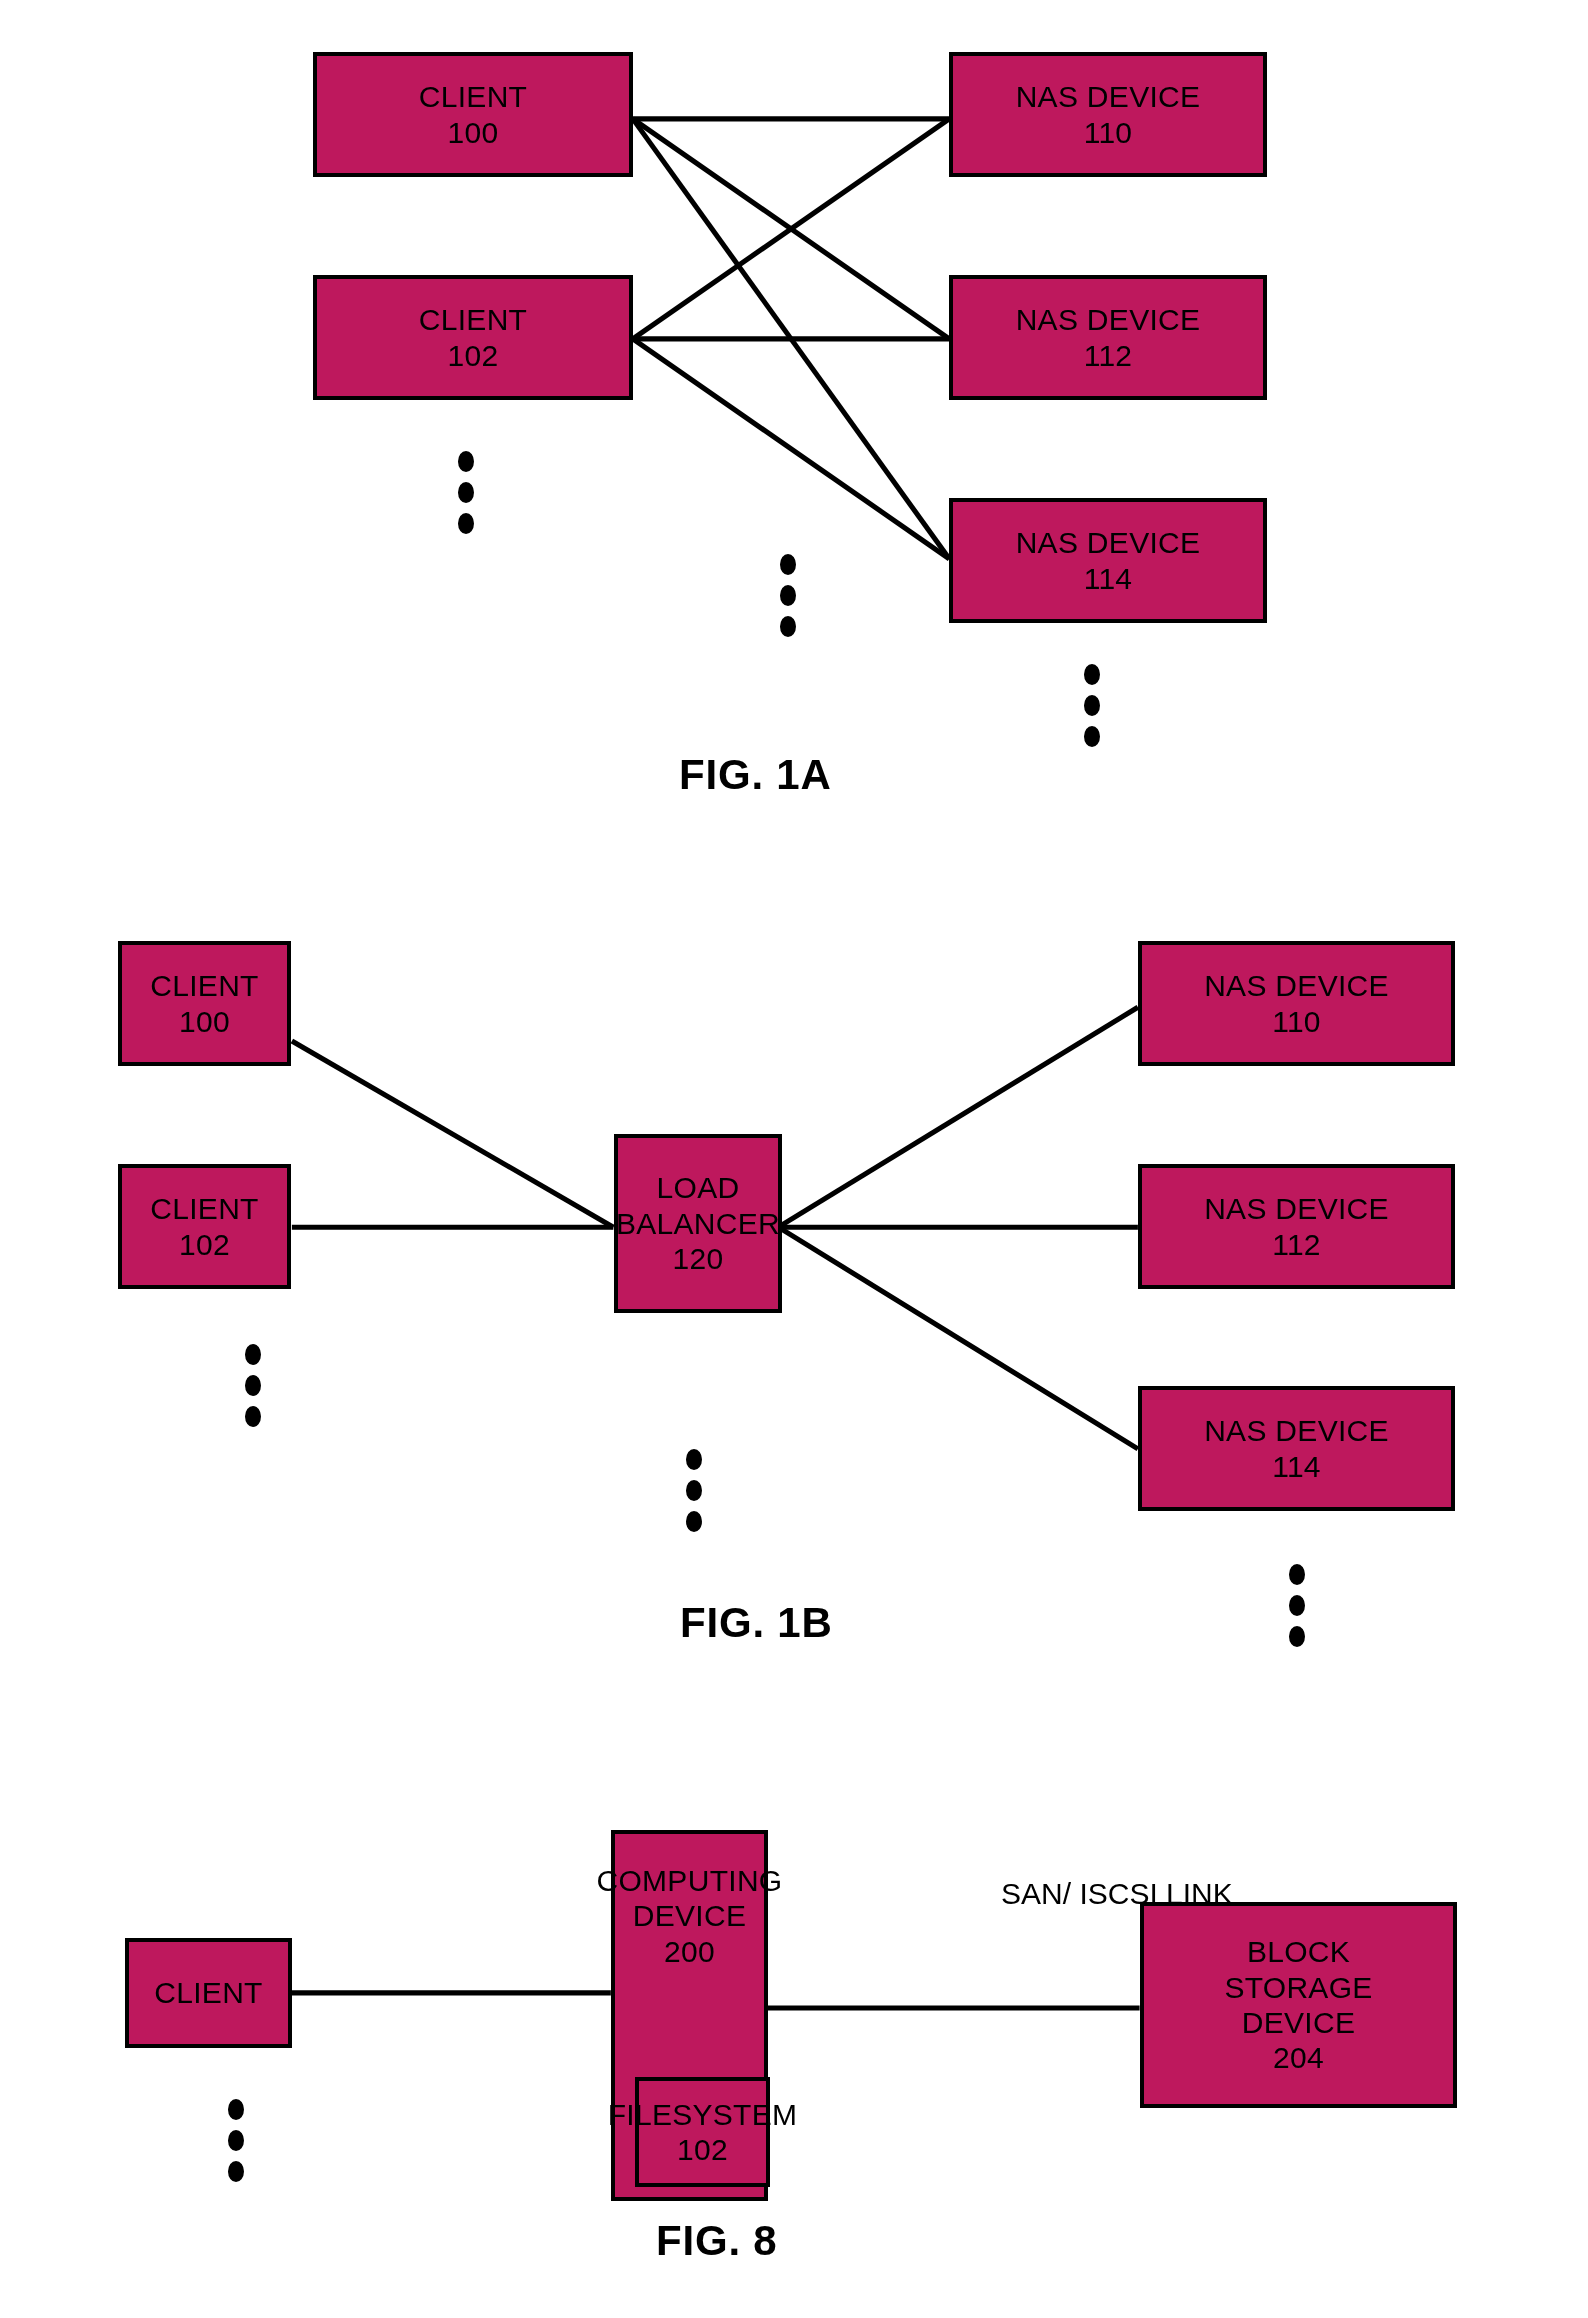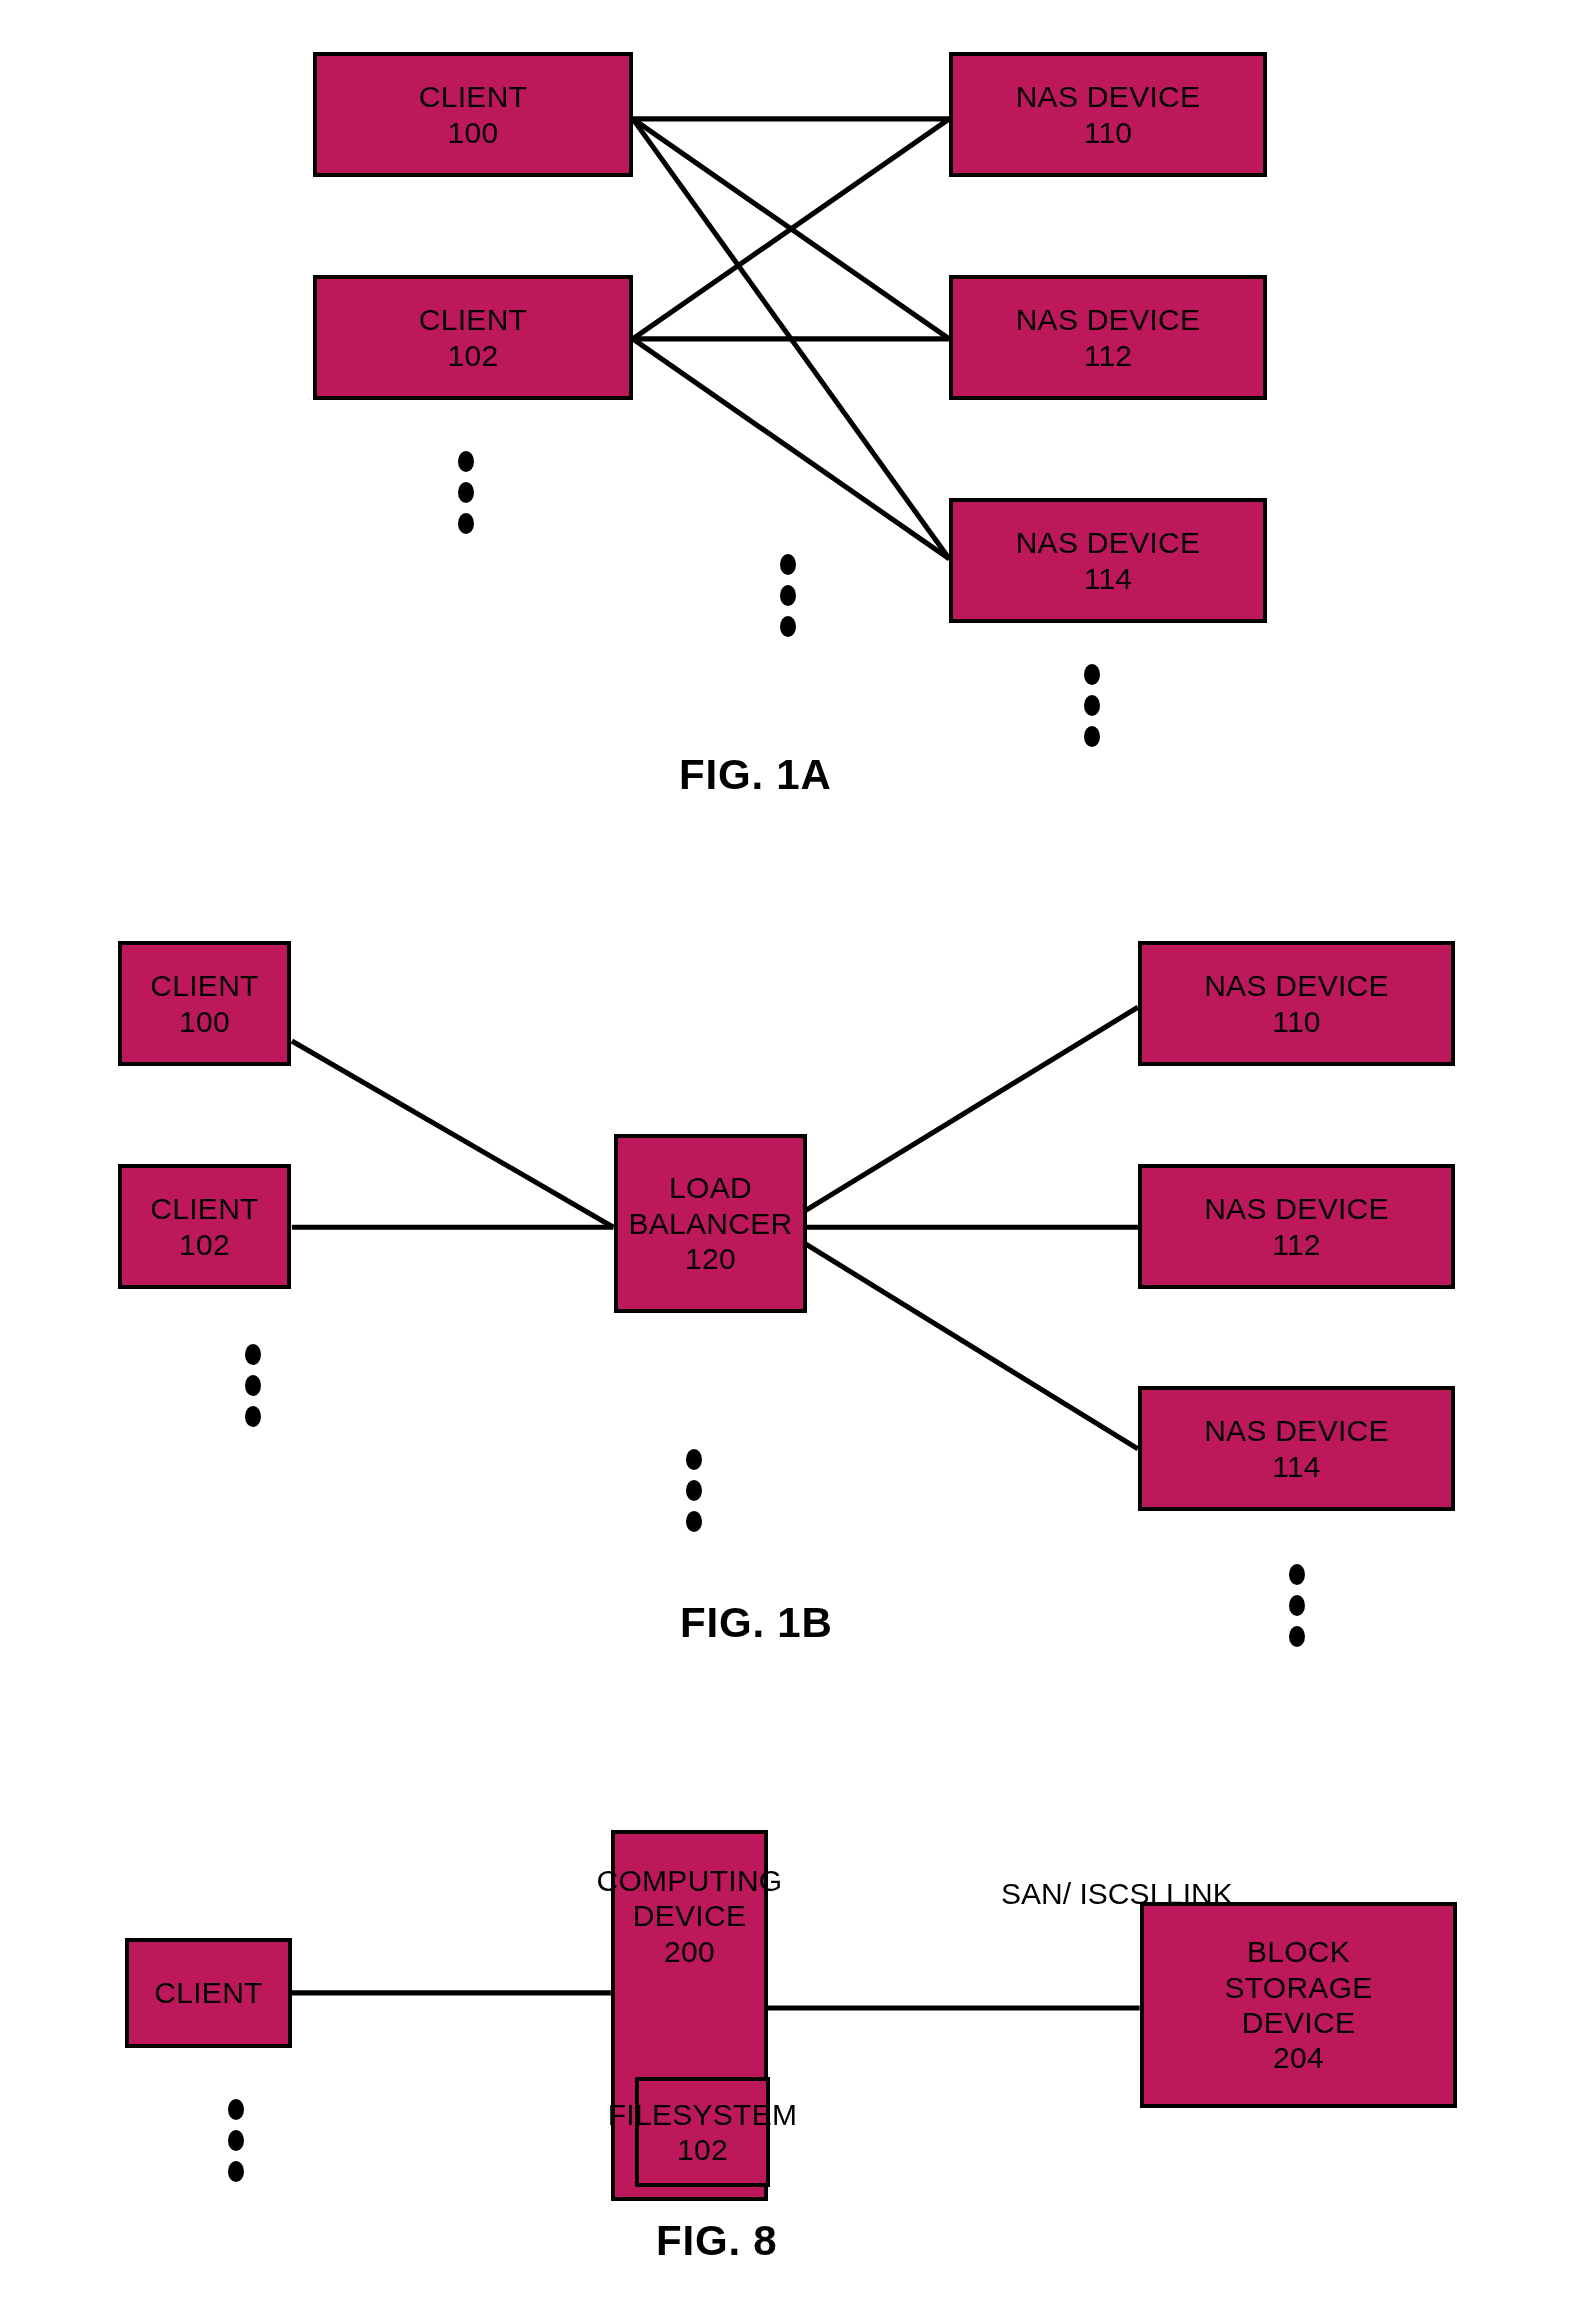--- a/index.html
+++ b/index.html
@@ -155,21 +155,21 @@
   <div class="node-box" style="left:118px; top:941px; width:173px; height:125px;">
     <span class="ln">CLIENT</span>
     <span class="ln">100</span>
   </div>
 
   <div class="node-box" style="left:118px; top:1164px; width:173px; height:125px;">
     <span class="ln">CLIENT</span>
     <span class="ln">102</span>
   </div>
 
-  <div class="node-box" style="left:614px; top:1134px; width:193px; height:179px;">
+  <div class="node-box" style="left:614px; top:1134px; width:168px; height:179px;">
     <span class="ln">LOAD</span>
     <span class="ln">BALANCER</span>
     <span class="ln">120</span>
   </div>
 
   <div class="node-box" style="left:1138px; top:941px; width:317px; height:125px;">
     <span class="ln">NAS DEVICE</span>
     <span class="ln">110</span>
   </div>
 

